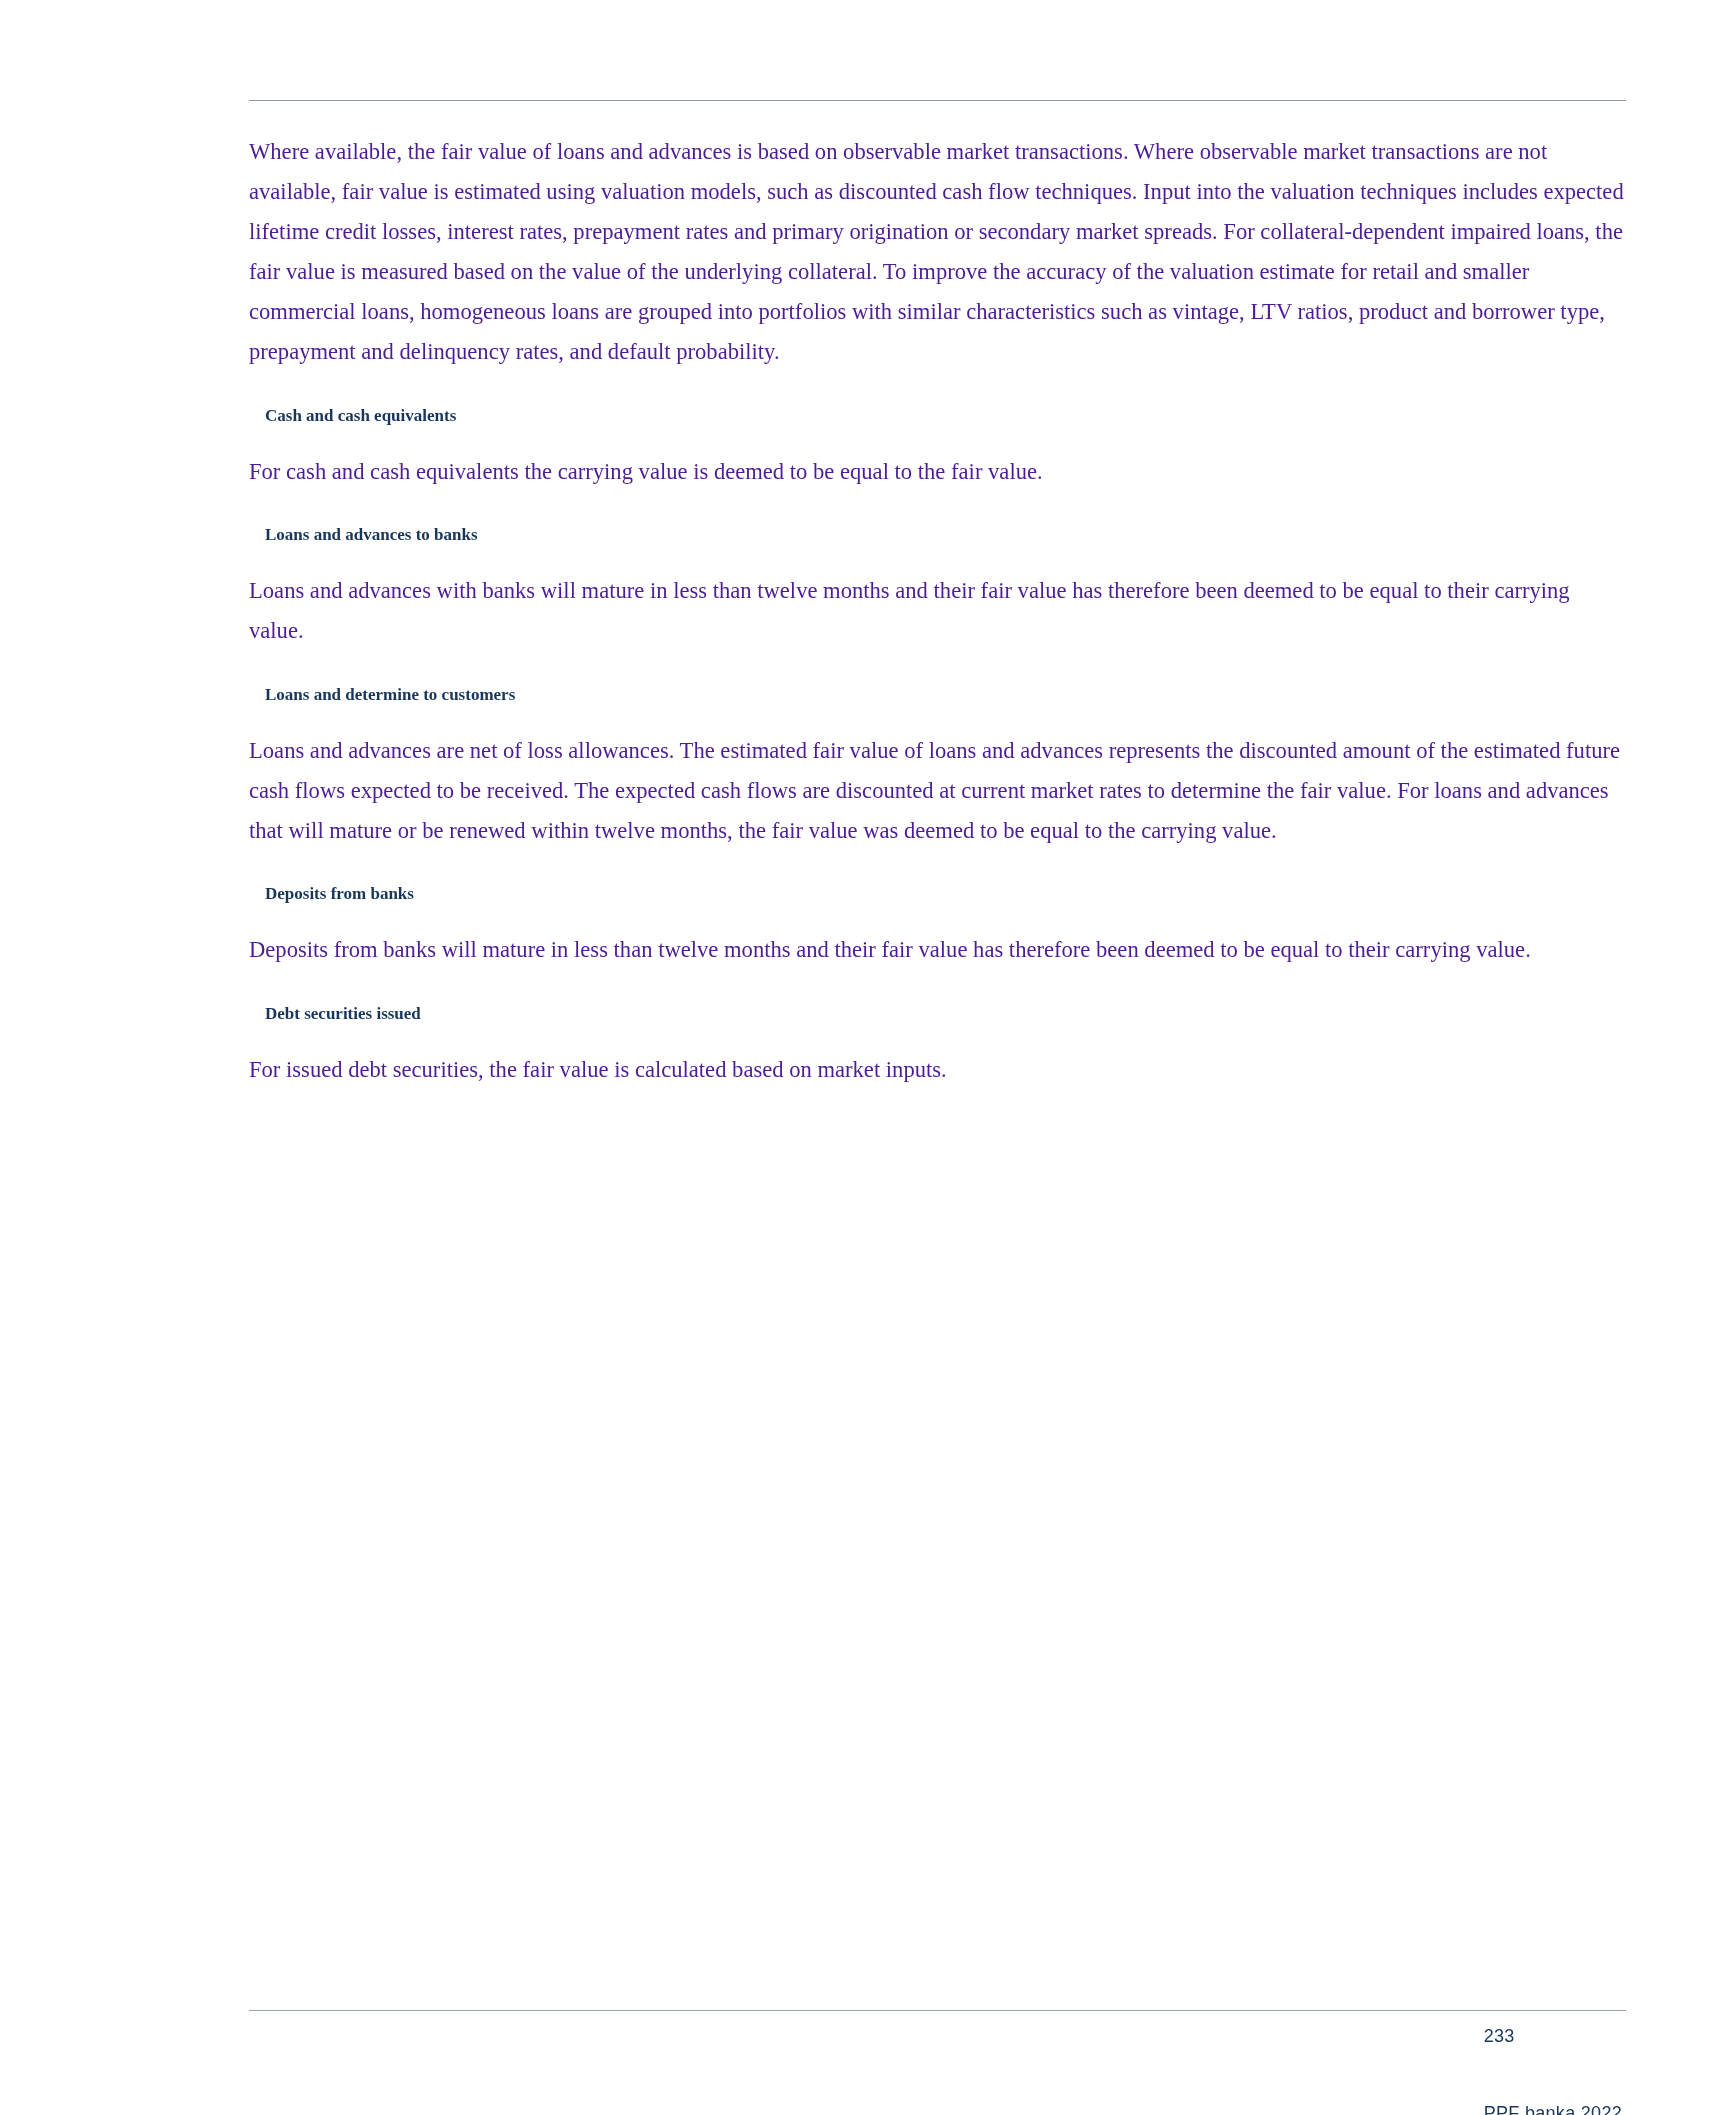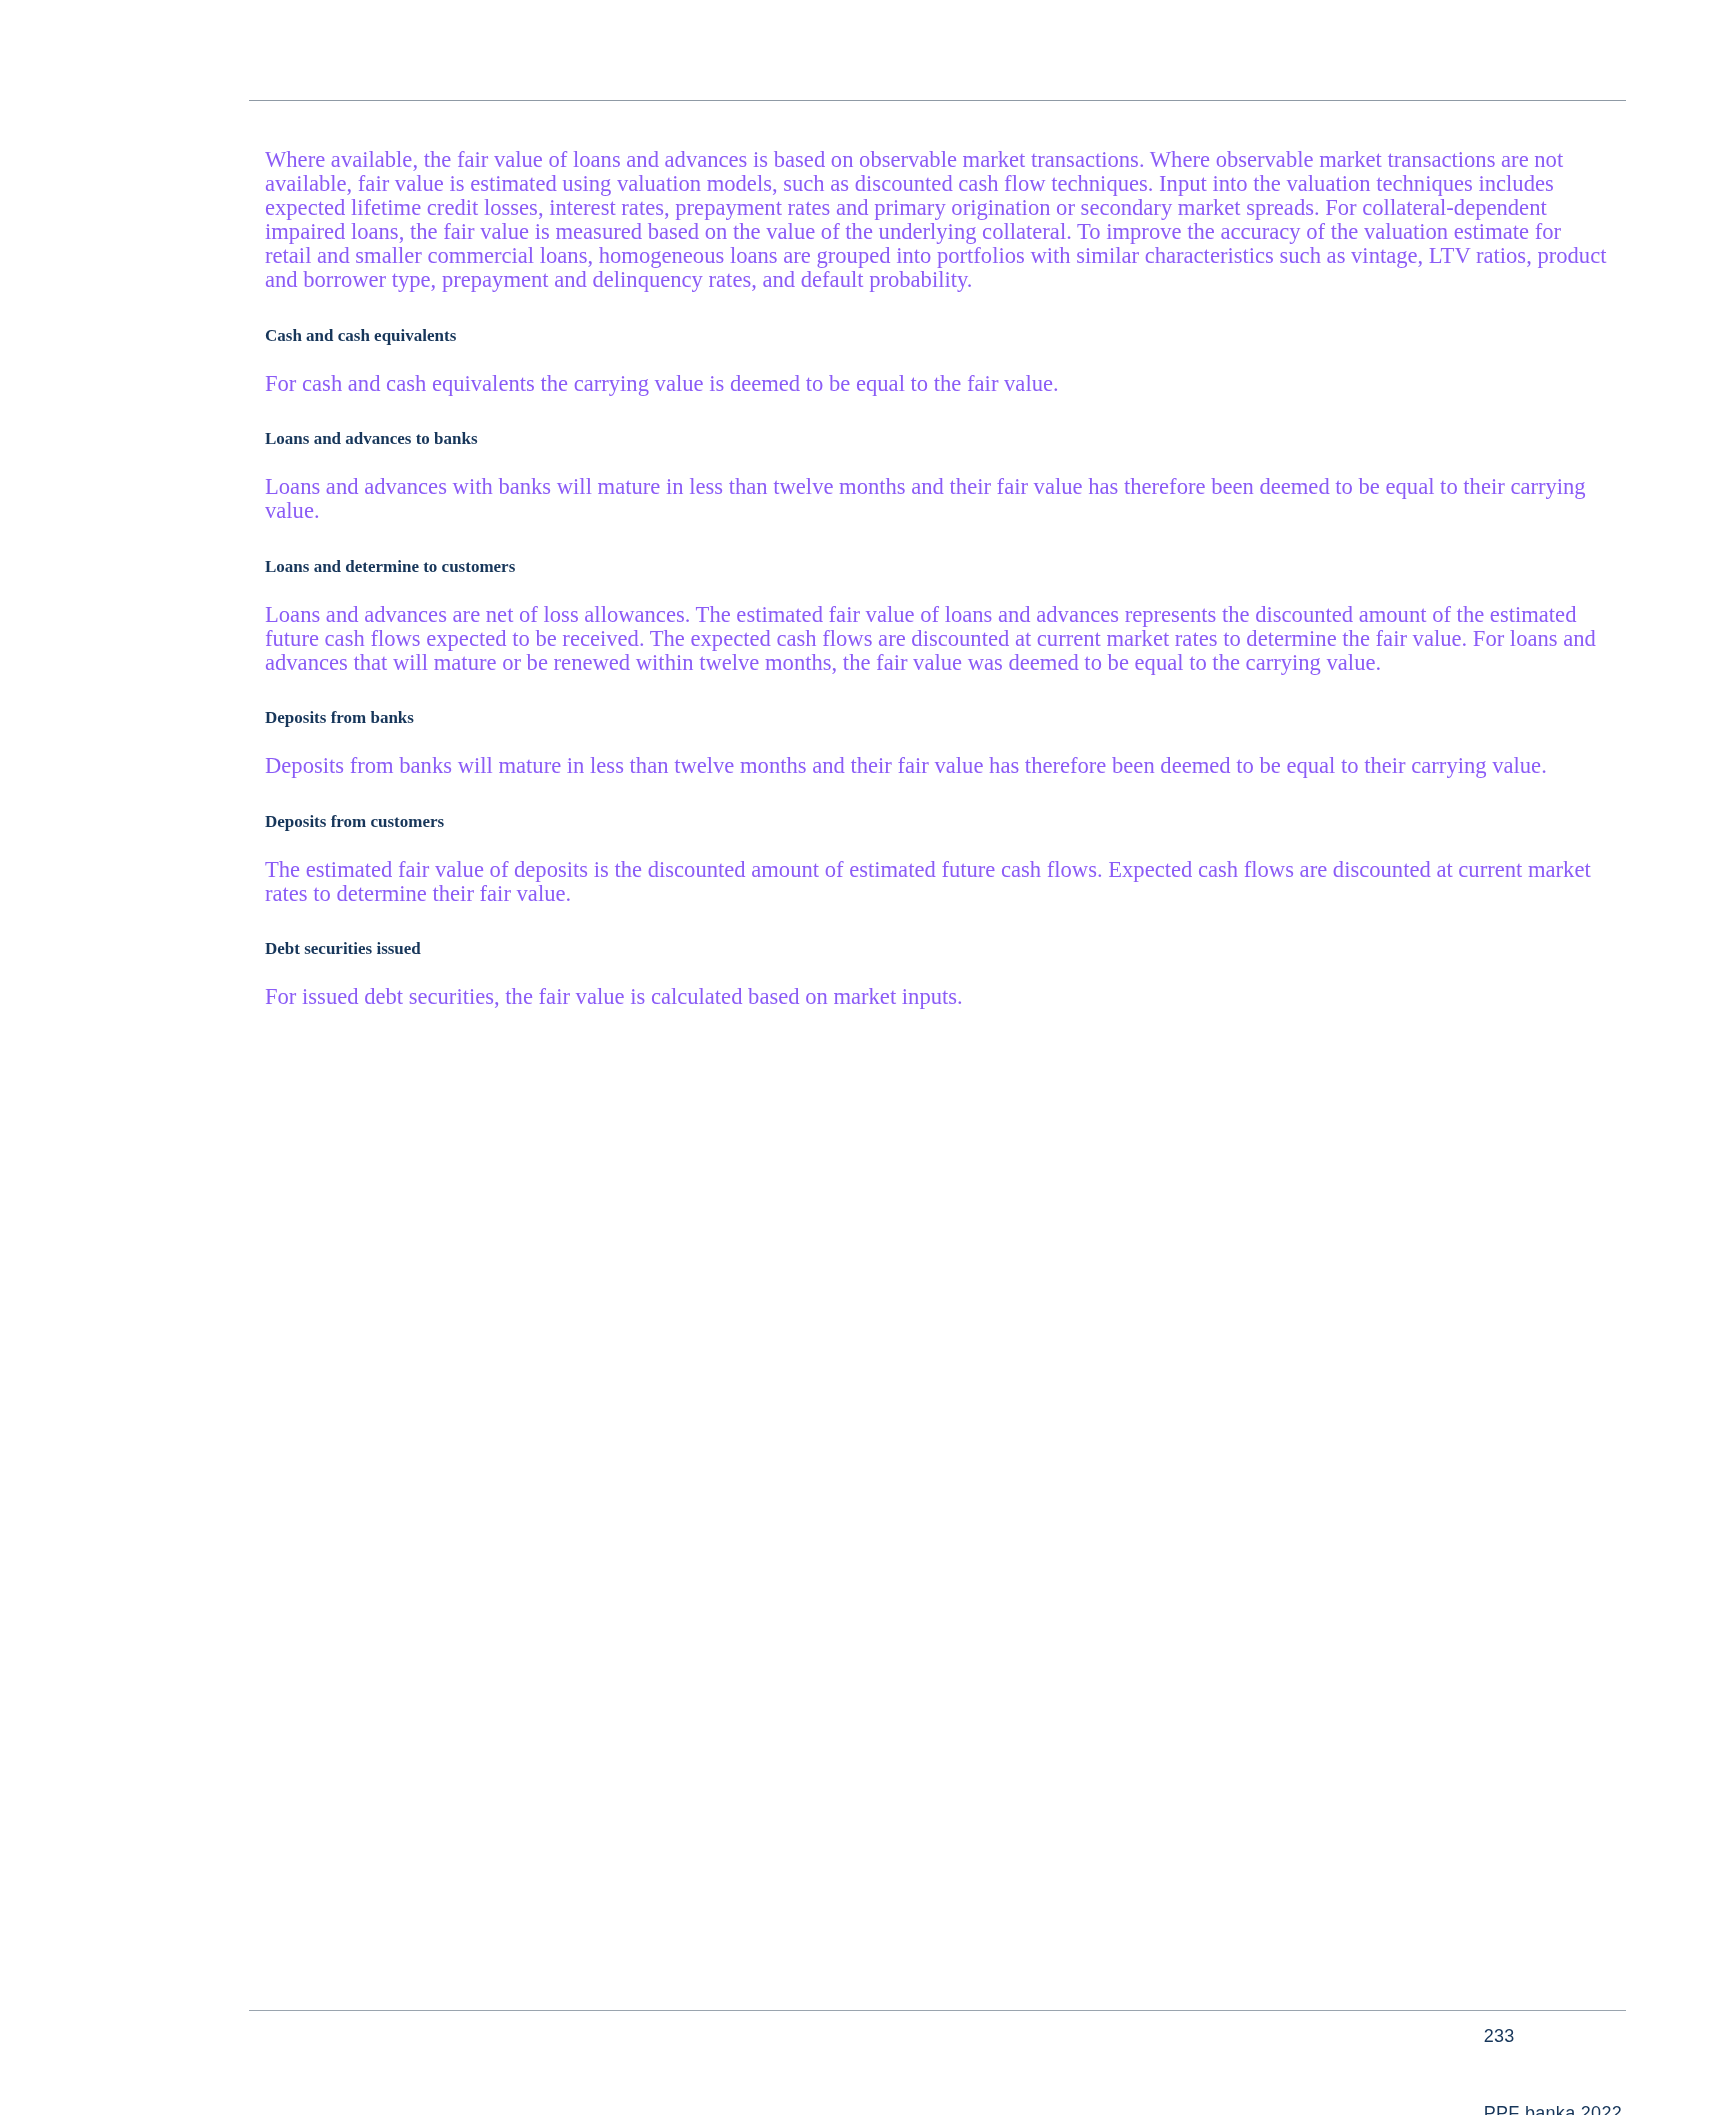--- a/index.html
+++ b/index.html
@@ -24,24 +24,24 @@
     height: 0;
     border-top: 1.8px solid #8f9aa5;
   }
   .content {
     position: absolute;
     left: 249px;
     top: 132px;
     width: 1377px;
   }
   .content p {
-    margin: 16px;
+    margin: 0;
     font-size: 22.6px;
-    line-height: 24px;
-    color: #8b5cf6;
+    line-height: 40px;
+    color: #4c1d95;
   }
   .content section {
     margin-top: 23.5px;
   }
   .content h2 {
     margin: 16px;
     font-size: 17px;
     line-height: 40px;
     font-weight: bold;
     color: #17365a;
@@ -92,24 +92,20 @@
     <section>
       <h2>Loans and determine to customers</h2>
       <p>Loans and advances are net of loss allowances. The estimated fair value of loans and advances represents the discounted amount of the estimated future cash flows expected to be received. The expected cash flows are discounted at current market rates to determine the fair value. For loans and advances that will mature or be renewed within twelve months, the fair value was deemed to be equal to the carrying value.</p>
     </section>
 
     <section>
       <h2>Deposits from banks</h2>
       <p>Deposits from banks will mature in less than twelve months and their fair value has therefore been deemed to be equal to their carrying value.</p>
     </section>
 
-    <section>
-      <h2>Deposits from customers</h2>
-      <p>The estimated fair value of deposits is the discounted amount of estimated future cash flows. Expected cash flows are discounted at current market rates to determine their fair value.</p>
-    </section>
 
     <section>
       <h2>Debt securities issued</h2>
       <p>For issued debt securities, the fair value is calculated based on market inputs.</p>
     </section>
   </main>
 
   <div class="footer-rule"></div>
 
   <footer class="footer">

